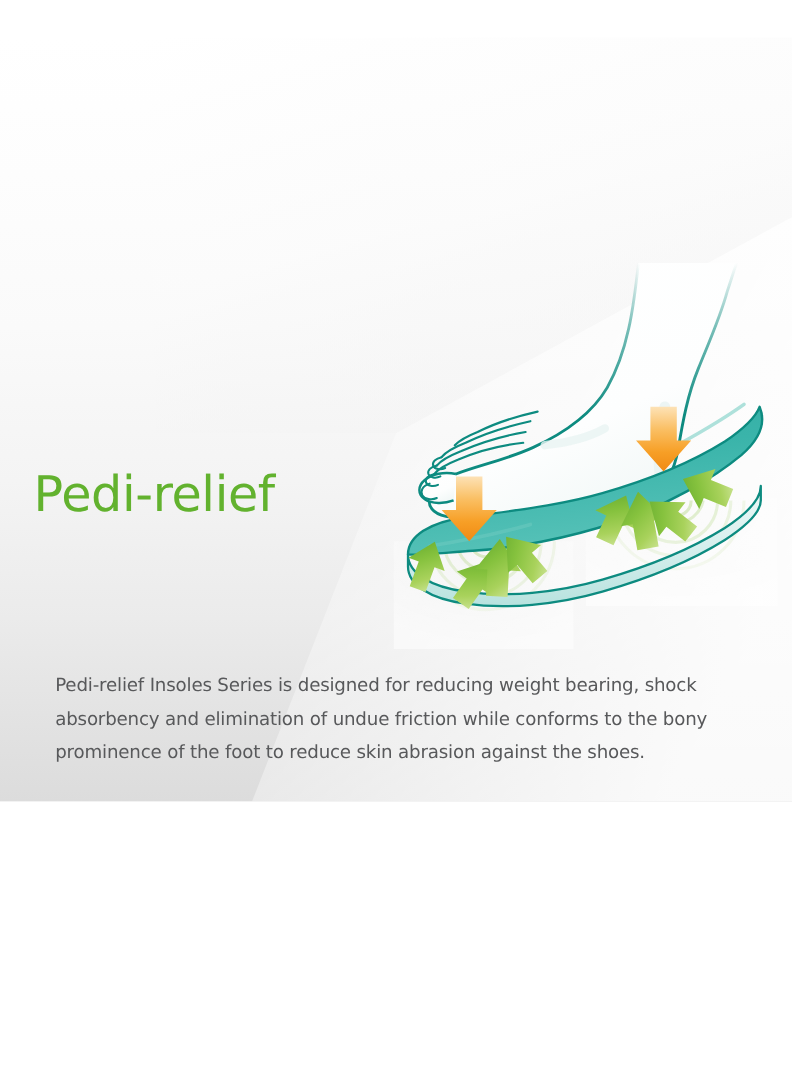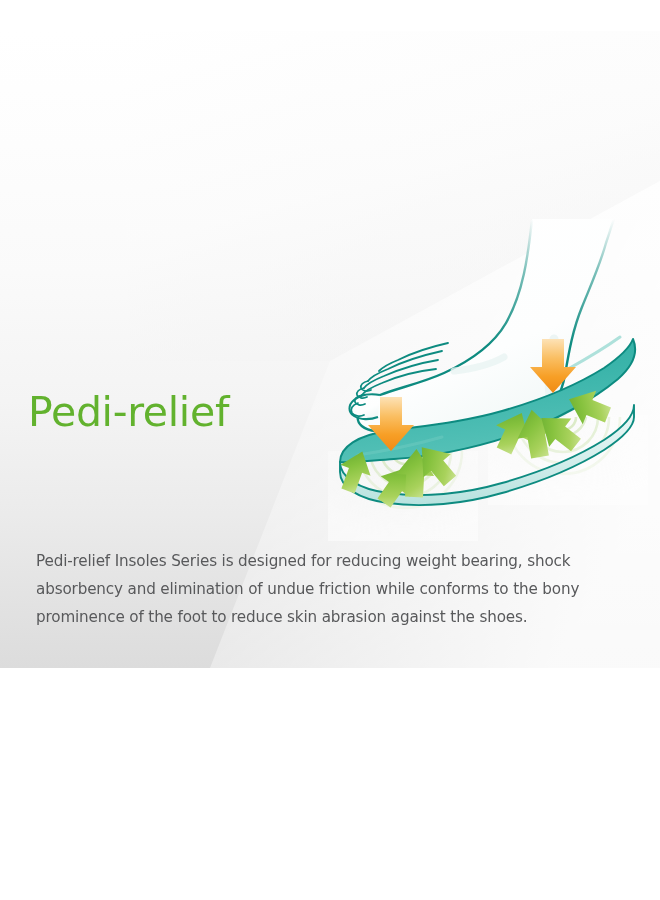--- a/index.html
+++ b/index.html
@@ -87,21 +87,21 @@
   #desc {
     position: absolute;
     left: 28px;
     top: 508px;
     width: 596px;
     font-family: "DejaVu Sans", "Liberation Sans", sans-serif;
     font-size: 15.2px;
     line-height: 28px;
     color: #58595b;
     letter-spacing: -0.15px;
-    margin: 8px;
+    margin: 18px;
   }
 
   
   #below {
     position: absolute;
     left: 0;
     top: 668px;
     width: 660px;
     height: 232px;
     background: #ffffff;

